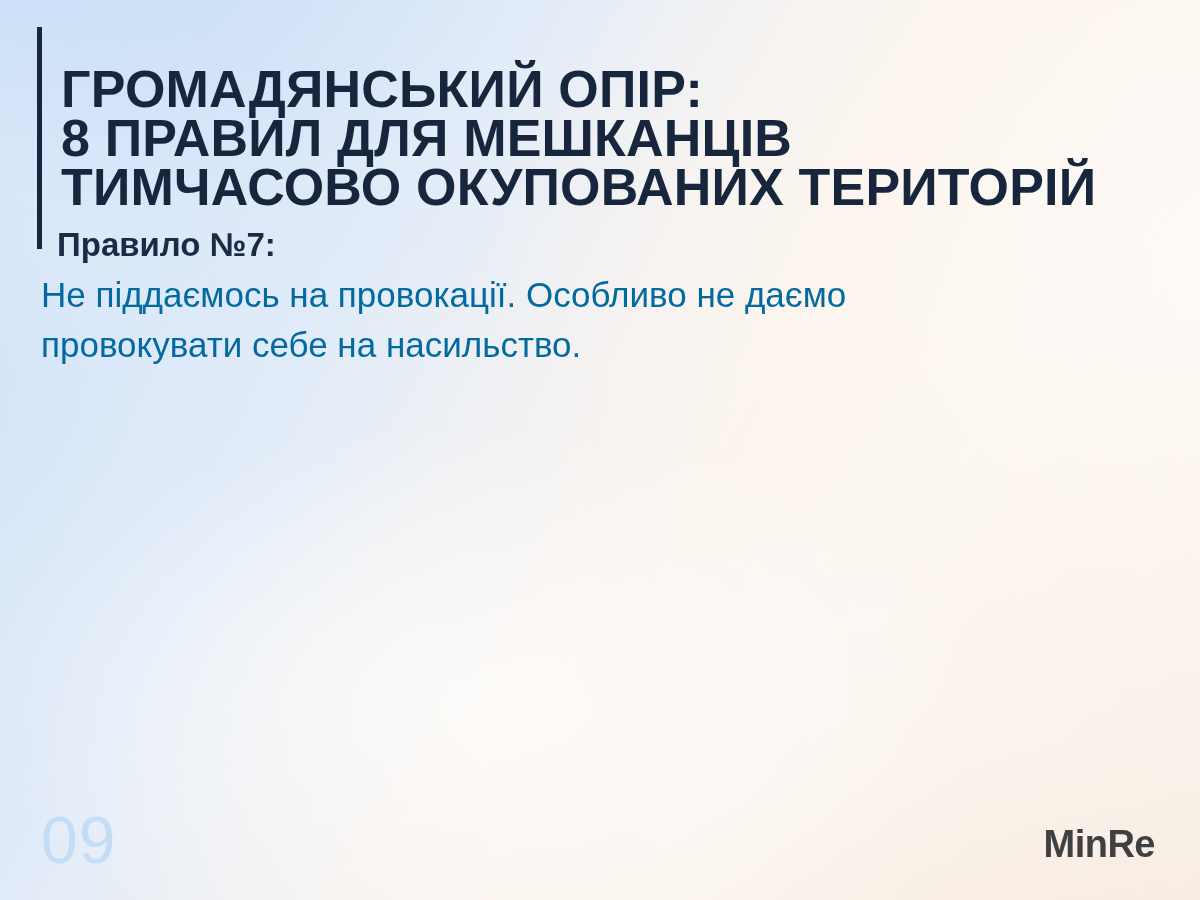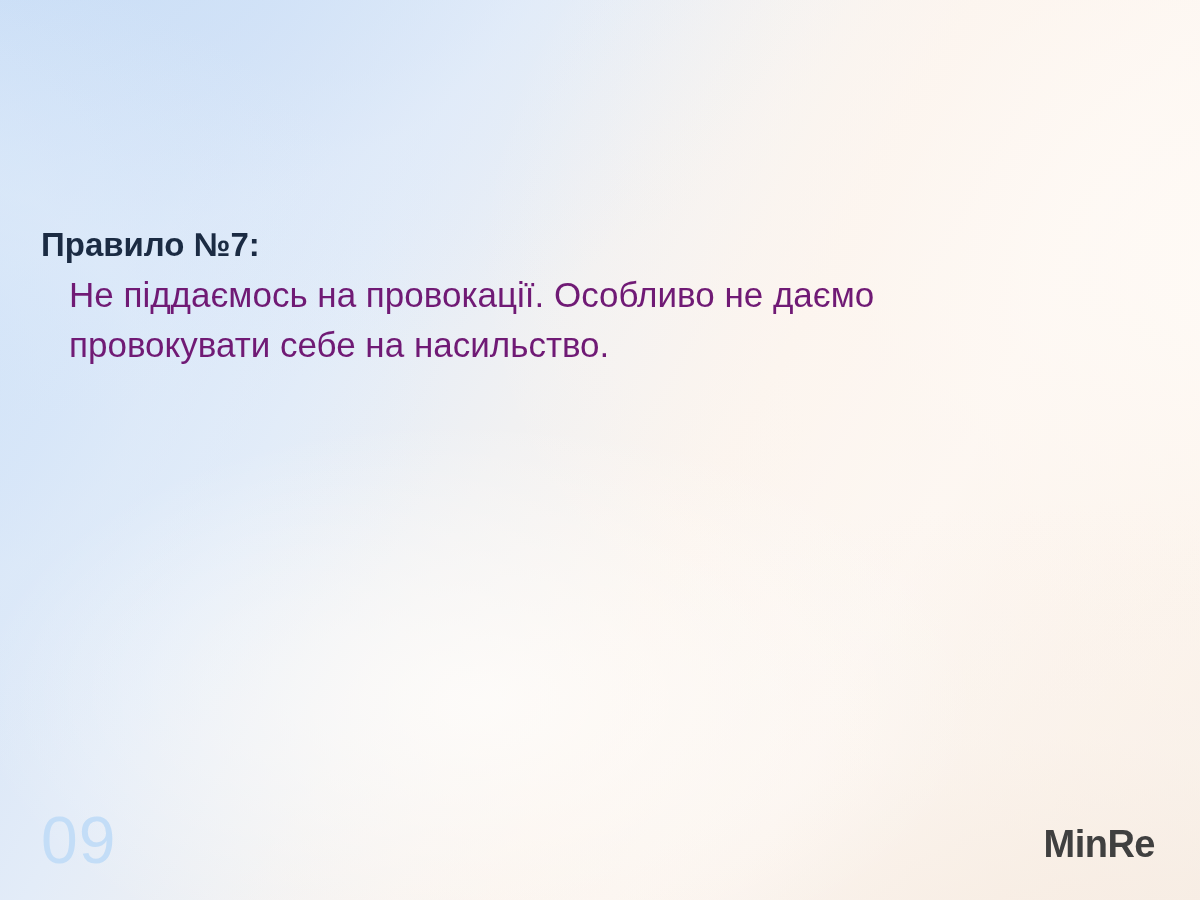--- a/index.html
+++ b/index.html
@@ -116,28 +116,28 @@
     margin-bottom: 50px;
   }
   .rule-group:last-child {
     margin-bottom: 0;
   }
   .rule-heading {
     font-size: 33px;
     line-height: 50px;
     font-weight: 700;
     color: #1b2b43;
+    margin-left: 16px;
   }
   .rule-text {
     font-size: 35px;
     line-height: 50px;
     font-weight: 400;
-    color: #701a75;
+    color: #0369a1;
     white-space: pre-line;
-    margin-left: 28px;
   }
 
   
   .page-number {
     position: absolute;
     left: 41px;
     bottom: 27px;
     font-size: 66px;
     line-height: 66px;
     font-weight: 300;
@@ -162,20 +162,26 @@
 
   <div class="bg-layer bg-base"></div>
   <div class="bg-layer bg-blue-top"></div>
   <div class="bg-layer bg-blue-left"></div>
   <div class="bg-layer bg-warm-right"></div>
   <div class="bg-layer bg-warm-bottom"></div>
   <div class="bg-layer bg-white-mid"></div>
 
   <div class="content">
 
+    <div class="title-block">
+      <div class="title-rule"></div>
+      <h1 class="title-text">ГРОМАДЯНСЬКИЙ ОПІР:
+8 ПРАВИЛ ДЛЯ МЕШКАНЦІВ
+ТИМЧАСОВО ОКУПОВАНИХ ТЕРИТОРІЙ</h1>
+    </div>
 
     <div class="body-block">
 
       <div class="rule-group">
         <div class="rule-heading">Правило №7:</div>
         <div class="rule-text">Не піддаємось на провокації. Особливо не даємо
 провокувати себе на насильство.</div>
       </div>
 
 

